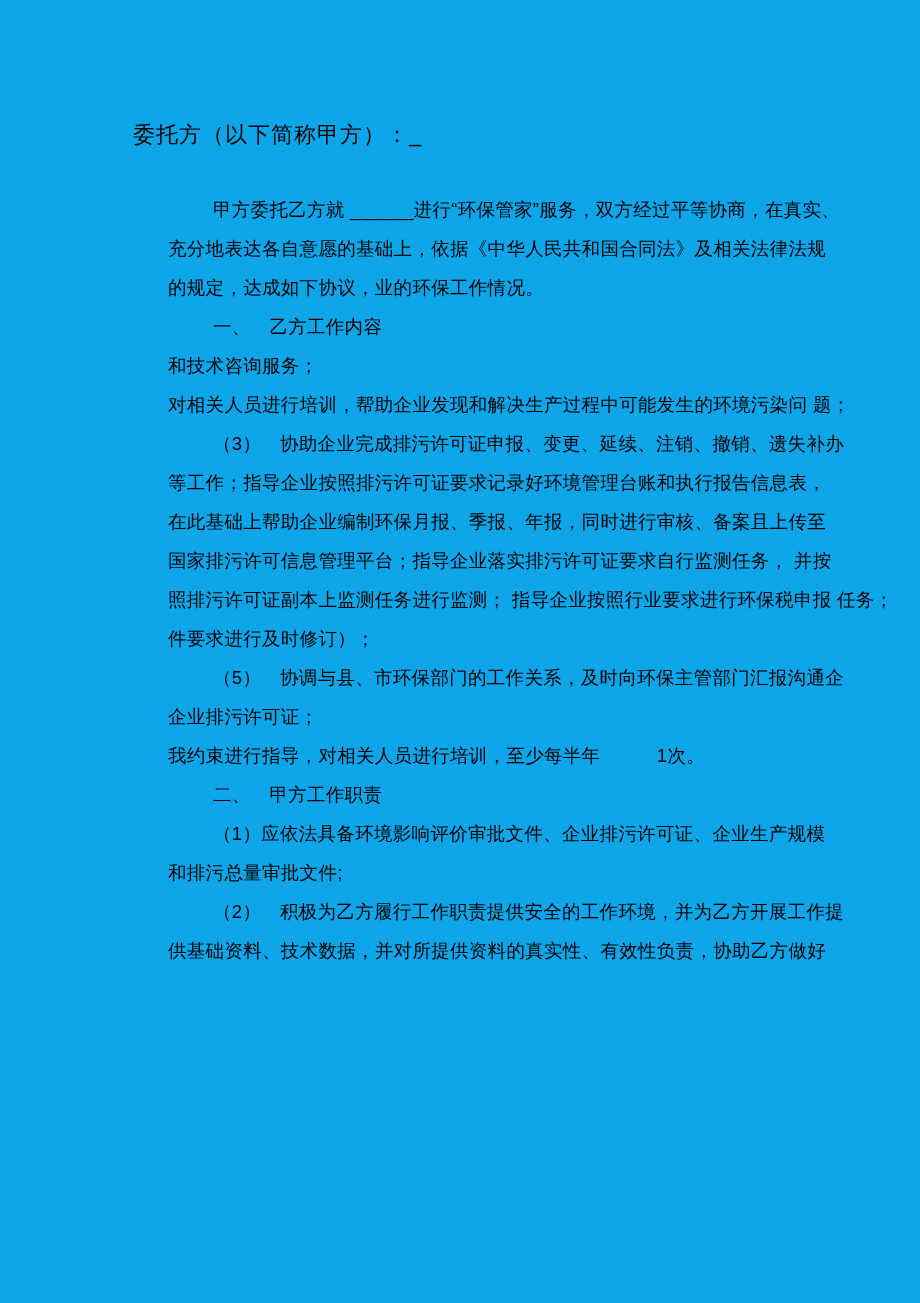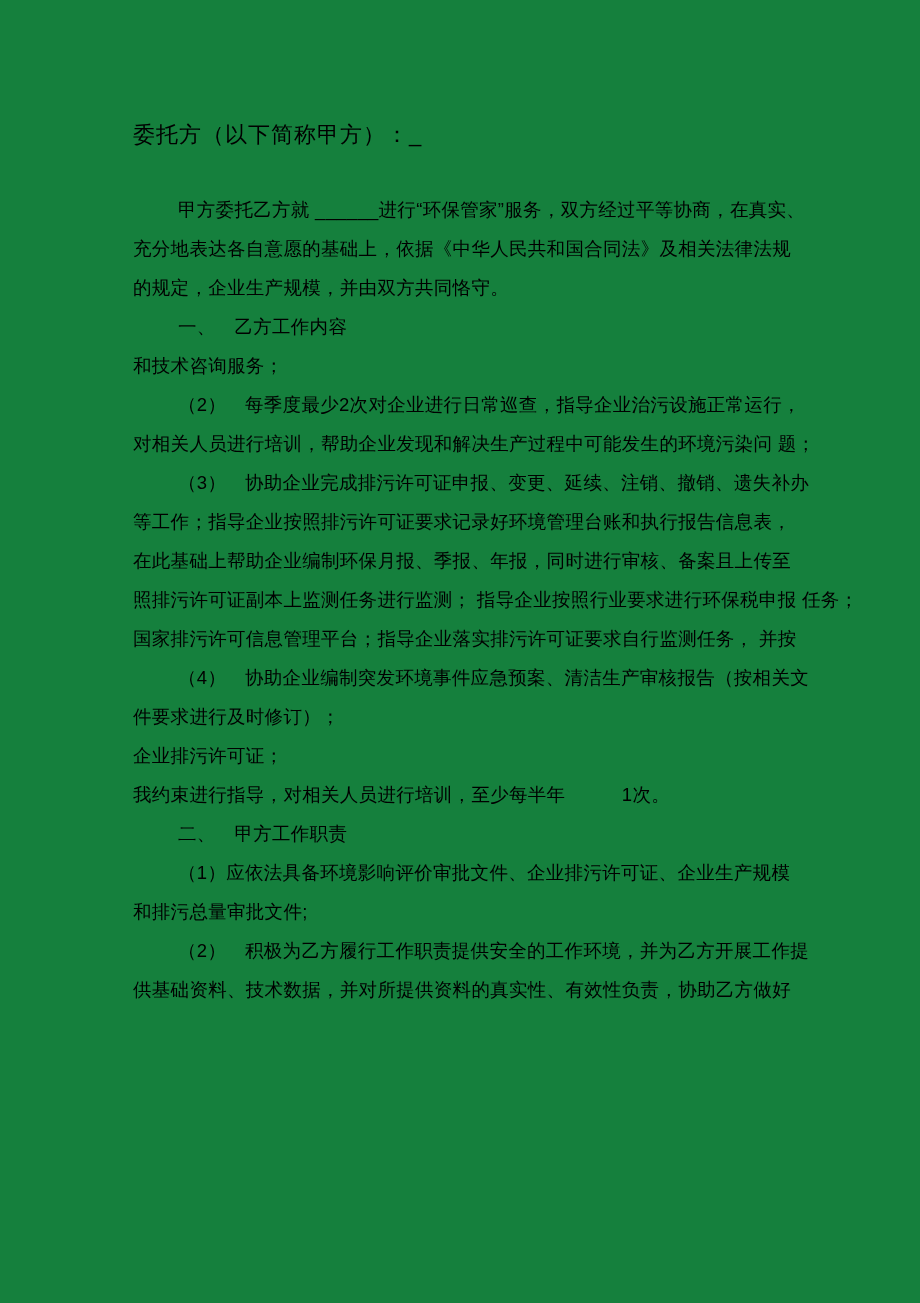--- a/index.html
+++ b/index.html
@@ -4,21 +4,21 @@
 <style>
   html, body {
     margin: 0;
     padding: 0;
     background: #ffffff;
   }
   .page {
     position: relative;
     width: 920px;
     height: 1303px;
-    background: #15803d;
+    background: #0ea5e9;
     color: #000000;
     overflow: hidden;
     font-family: "Liberation Sans", "DejaVu Sans", sans-serif;
   }
   .content {
     position: absolute;
     top: 122px;
     left: 133px;
     right: 0;
   }
@@ -26,20 +26,21 @@
     font-size: 22px;
     line-height: 26px;
     white-space: pre;
     letter-spacing: 1px;
   }
   .title-line + .title-line {
     margin-top: 37px;
   }
   .doc-body {
     margin-top: 42px;
+    margin-left: 35px;
   }
   .doc-line {
     font-size: 18.5px;
     line-height: 39px;
     white-space: pre;
     letter-spacing: 0.3px;
   }
   .indent {
     text-indent: 45px;
   }
@@ -48,32 +49,31 @@
 <body>
 
 <div class="page">
   <div class="content">
 
     <div class="title-line">委托方（以下简称甲方）：_</div>
 
     <div class="doc-body">
       <div class="doc-line indent">甲方委托乙方就 ______进行“环保管家”服务，双方经过平等协商，在真实、</div>
       <div class="doc-line">充分地表达各自意愿的基础上，依据《中华人民共和国合同法》及相关法律法规</div>
-      <div class="doc-line">的规定，企业生产规模，并由双方共同恪守。</div>
+      <div class="doc-line">的规定，达成如下协议，业的环保工作情况。</div>
       <div class="doc-line indent">一、　乙方工作内容</div>
       <div class="doc-line">和技术咨询服务；</div>
-      <div class="doc-line indent">（2）　每季度最少2次对企业进行日常巡查，指导企业治污设施正常运行，</div>
       <div class="doc-line">对相关人员进行培训，帮助企业发现和解决生产过程中可能发生的环境污染问 题；</div>
       <div class="doc-line indent">（3）　协助企业完成排污许可证申报、变更、延续、注销、撤销、遗失补办</div>
       <div class="doc-line">等工作；指导企业按照排污许可证要求记录好环境管理台账和执行报告信息表，</div>
       <div class="doc-line">在此基础上帮助企业编制环保月报、季报、年报，同时进行审核、备案且上传至</div>
+      <div class="doc-line">国家排污许可信息管理平台；指导企业落实排污许可证要求自行监测任务， 并按</div>
       <div class="doc-line">照排污许可证副本上监测任务进行监测； 指导企业按照行业要求进行环保税申报 任务；</div>
-      <div class="doc-line">国家排污许可信息管理平台；指导企业落实排污许可证要求自行监测任务， 并按</div>
-      <div class="doc-line indent">（4）　协助企业编制突发环境事件应急预案、清洁生产审核报告（按相关文</div>
       <div class="doc-line">件要求进行及时修订）；</div>
+      <div class="doc-line indent">（5）　协调与县、市环保部门的工作关系，及时向环保主管部门汇报沟通企</div>
       <div class="doc-line">企业排污许可证；</div>
       <div class="doc-line">我约束进行指导，对相关人员进行培训，至少每半年　　　1次。</div>
       <div class="doc-line indent">二、　甲方工作职责</div>
       <div class="doc-line indent">（1）应依法具备环境影响评价审批文件、企业排污许可证、企业生产规模</div>
       <div class="doc-line">和排污总量审批文件;</div>
       <div class="doc-line indent">（2）　积极为乙方履行工作职责提供安全的工作环境，并为乙方开展工作提</div>
       <div class="doc-line">供基础资料、技术数据，并对所提供资料的真实性、有效性负责，协助乙方做好</div>
     </div>
 
   </div>

